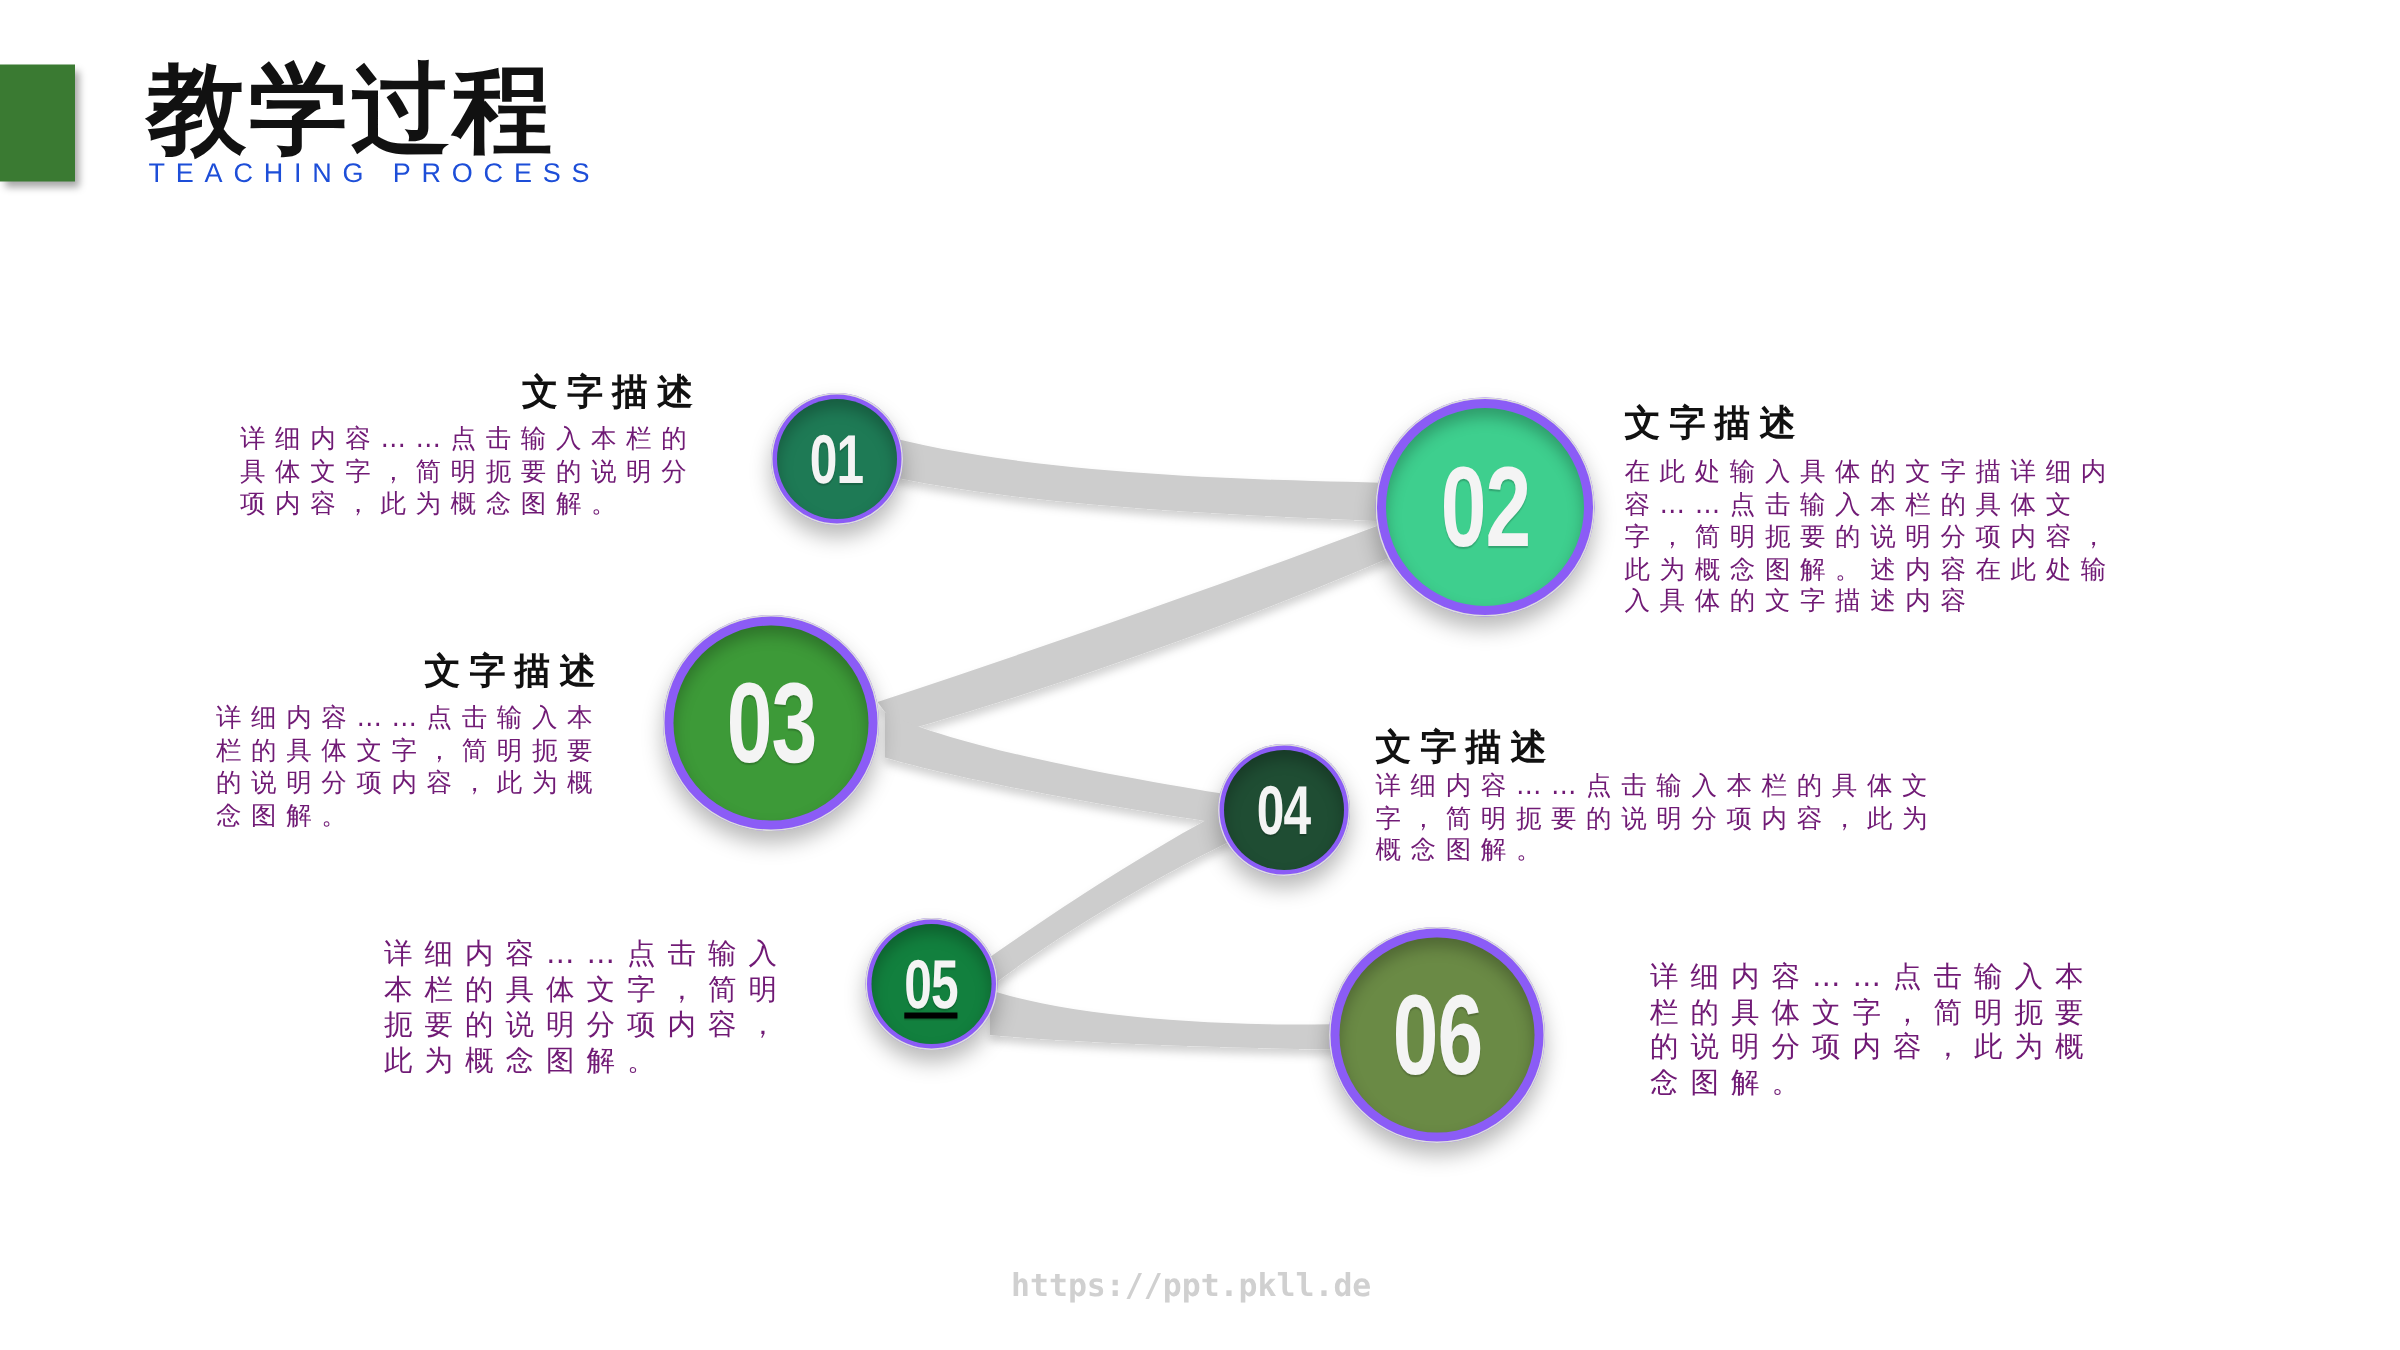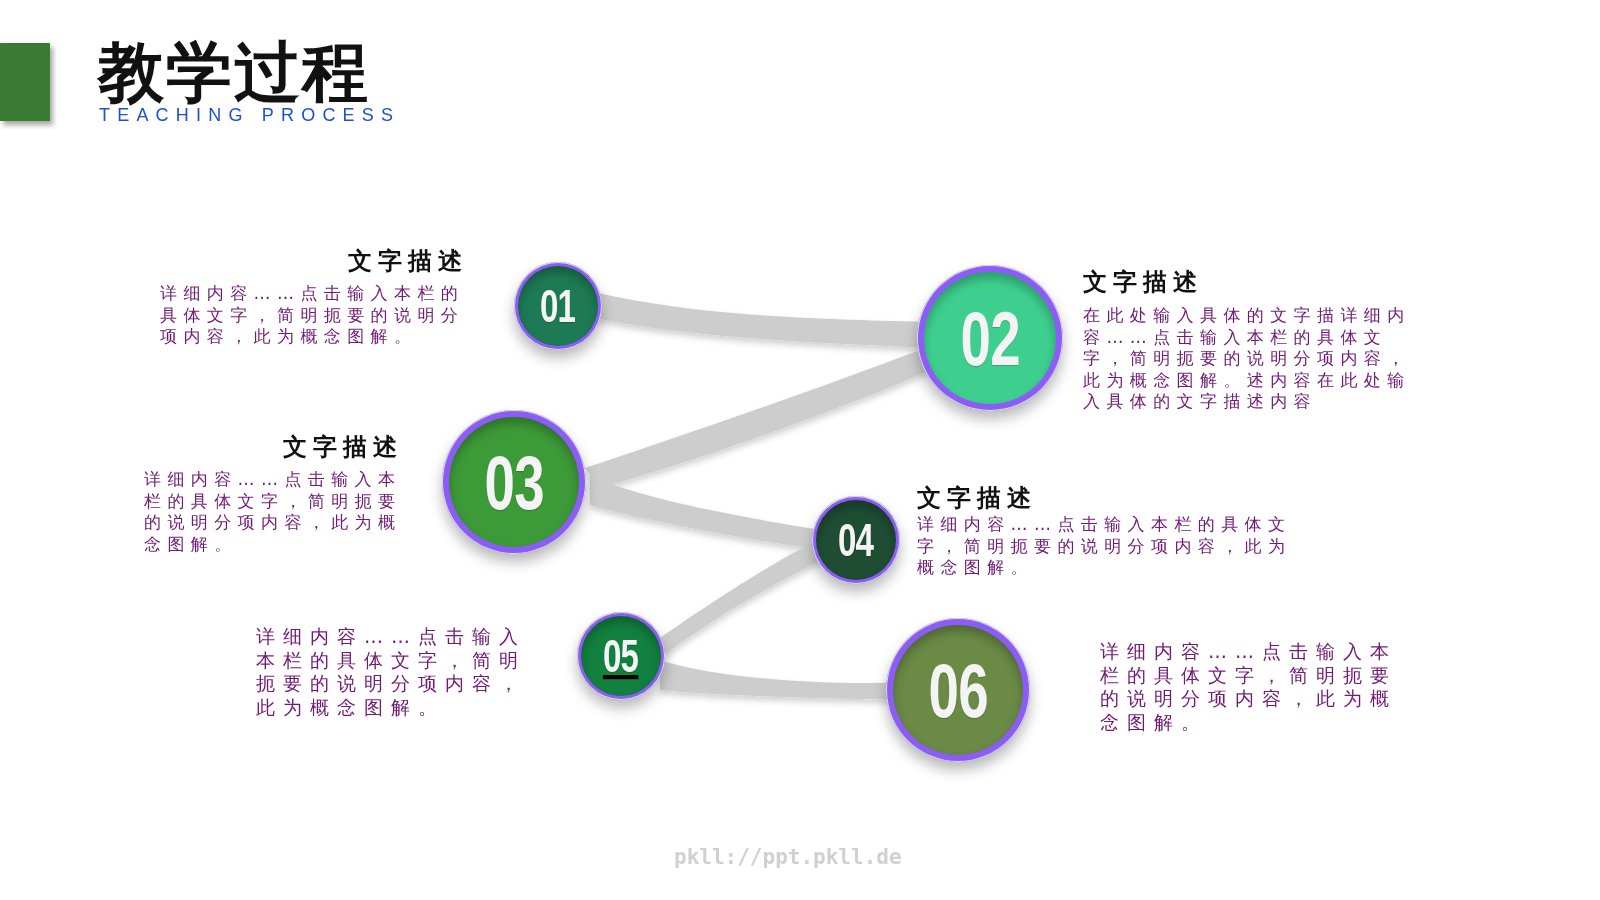--- a/index.html
+++ b/index.html
@@ -130,13 +130,13 @@
 <div class="heading" style="left:283px;top:433px;">文字描述</div>
 <div class="desc" style="left:144px;top:469px;width:276px;">详细内容……点击输入本栏的具体文字，简明扼要的说明分项内容，此为概念图解。</div>
 
 <div class="heading" style="left:917px;top:484px;">文字描述</div>
 <div class="desc" style="left:917px;top:514px;width:392px;">详细内容……点击输入本栏的具体文字，简明扼要的说明分项内容，此为概念图解。</div>
 
 <div class="desc" style="left:256px;top:625px;width:290px;font-size:19px;letter-spacing:8px;line-height:23.5px;">详细内容……点击输入本栏的具体文字，简明扼要的说明分项内容，此为概念图解。</div>
 
 <div class="desc" style="left:1100px;top:640px;width:300px;font-size:19px;letter-spacing:8px;line-height:23.5px;">详细内容……点击输入本栏的具体文字，简明扼要的说明分项内容，此为概念图解。</div>
 
-<div class="footer-url">pkll://ppt.pkll.de</div>
+<div class="footer-url">https://ppt.pkll.de</div>
 
 </body></html>

